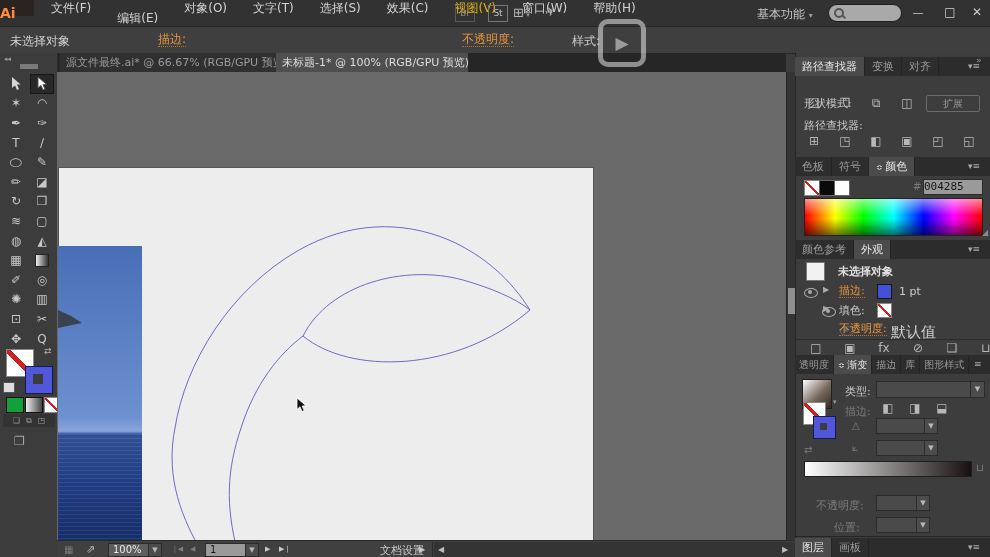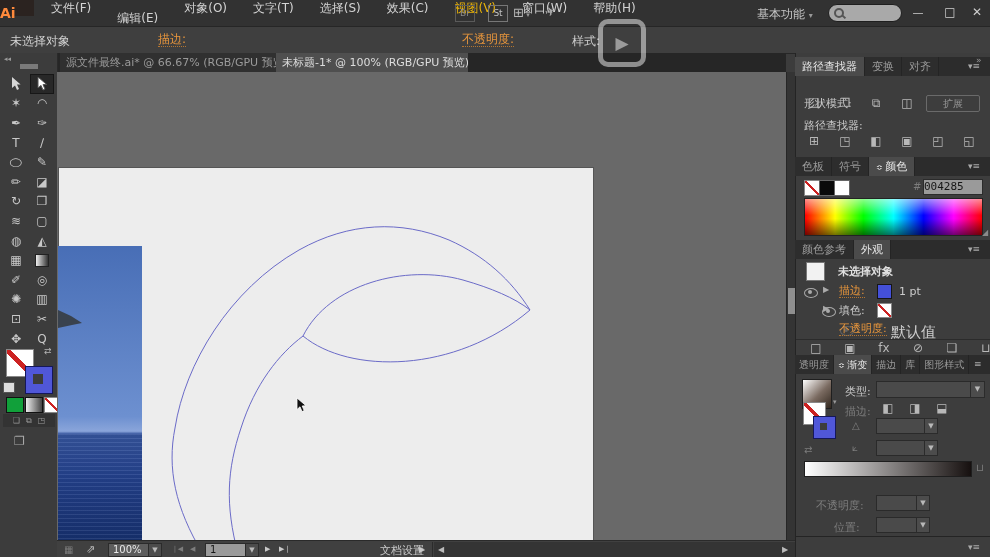--- a/index.html
+++ b/index.html
@@ -355,19 +355,20 @@
     <div class="abs" style="left:8px;top:87px;width:166px;height:14px;background:linear-gradient(to right,#ffffff,#16100f);border:1px solid #1e1e1e"></div>
     <span class="abs dim" style="left:180px;top:88px;font-size:10px">⊔</span>
     <span class="plabel dim" style="left:20px;top:124px">不透明度:</span>
     <div class="abs" style="left:80px;top:121px;width:40px;height:14px;background:#4a4a4a;border:1px solid #2a2a2a"></div>
     <div class="dda" style="left:120px;top:121px;width:12px;height:14px">▼</div>
     <span class="plabel dim" style="left:38px;top:146px">位置:</span>
     <div class="abs" style="left:80px;top:143px;width:40px;height:14px;background:#4a4a4a;border:1px solid #2a2a2a"></div>
     <div class="dda" style="left:120px;top:143px;width:12px;height:14px">▼</div>
   </div>
 
+  <div class="ptabrow" id="layers-tabs" style="left:795px;top:538px;width:195px;height:19px"><span class="ptab active">图层</span><span class="ptab">画板</span></div>
   <span class="pmenu abs" style="left:968px;top:542px;font-size:9px">▾≡</span>
 
   <div class="wm">
     <span class="wm-play">▶</span>
   </div>
 
 </div>
 
 </body></html>

